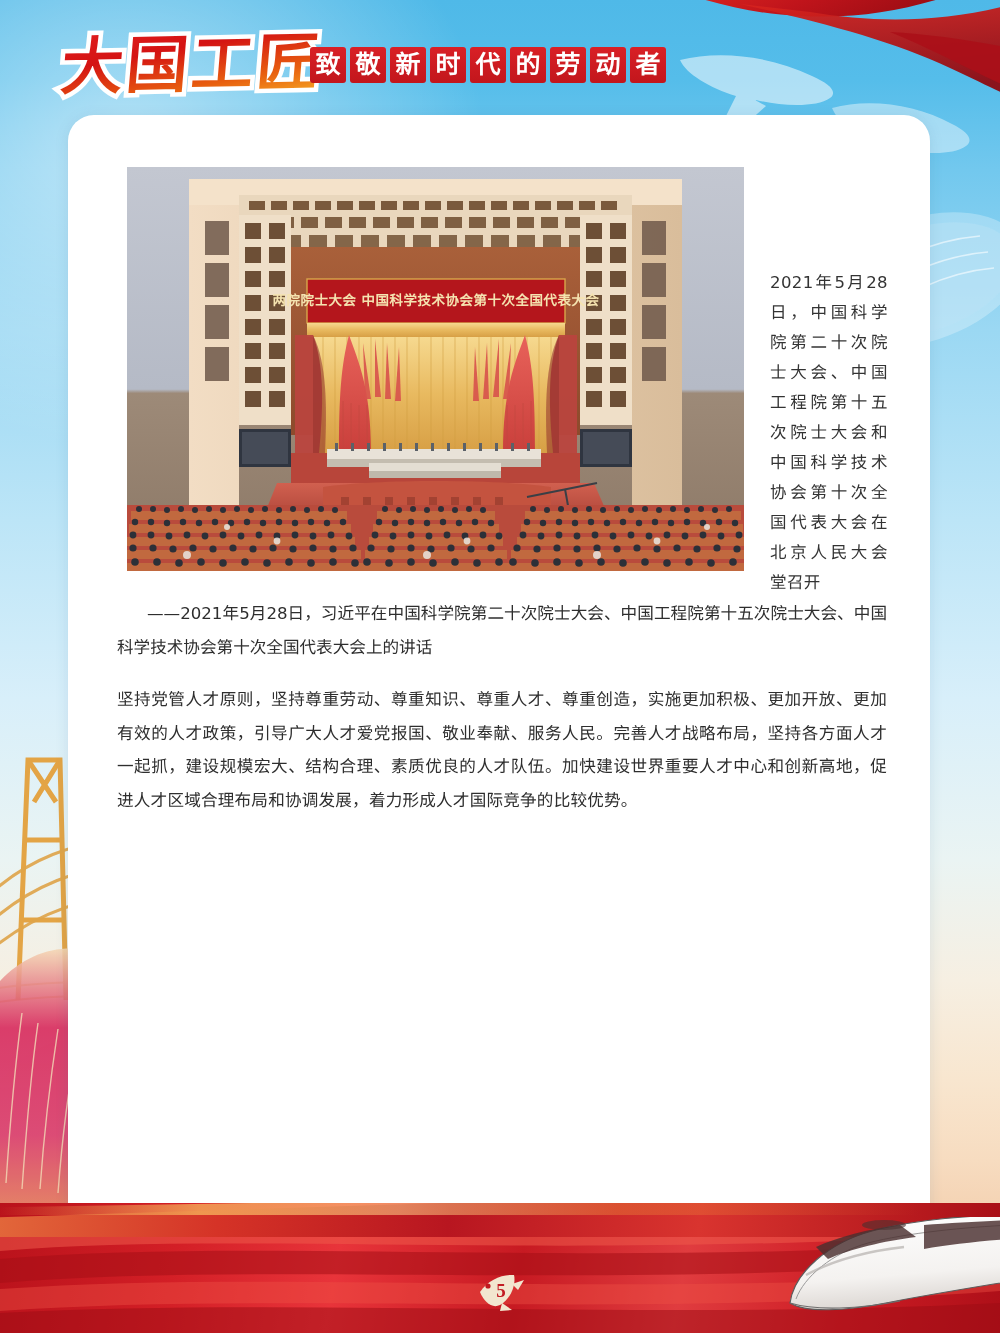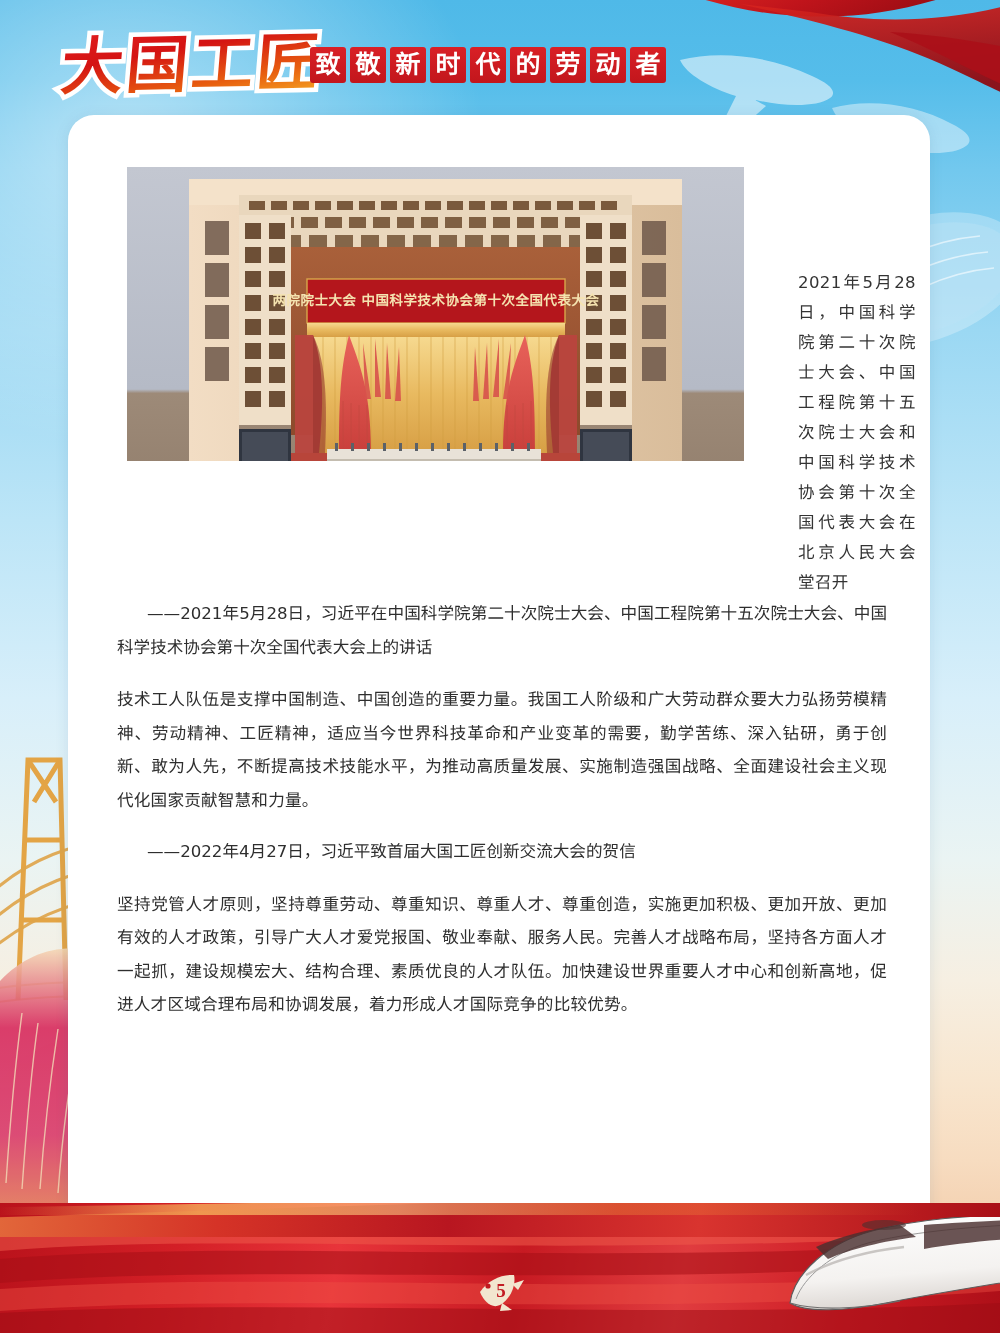--- a/index.html
+++ b/index.html
@@ -84,32 +84,31 @@
   .tag-char{
     width:36px;height:36px;line-height:36px;text-align:center;
     background:linear-gradient(180deg,#d92026 0%,#c2161c 100%);
     color:#ffffff;font-size:25px;font-weight:bold;
     font-family:"Liberation Serif","DejaVu Serif",serif;
     border-radius:3px;
   }
 
   
   .photo{
-    position:absolute;left:127px;top:167px;width:617px;height:294px;
+    position:absolute;left:127px;top:167px;width:617px;height:404px;
     background:#0f766e;overflow:hidden;
   }
   .photo svg{display:block;}
 
   
   .caption{
     position:absolute;left:770px;top:268px;width:118px;
     font-size:16.5px;line-height:30px;color:#333333;
     text-align:justify;letter-spacing:.4px;
     font-family:"DejaVu Sans","Liberation Sans",sans-serif;
-    margin-left:28px;
   }
 
   
   .body{position:absolute;left:117px;top:597px;width:770px;}
   .para{
     font-size:16.6px;line-height:33.5px;color:#2e2e2e;
     text-align:justify;text-justify:inter-character;
     margin:0 0 18px 0;letter-spacing:.2px;
     font-family:"DejaVu Sans","Liberation Sans",sans-serif;
   }
@@ -731,24 +730,20 @@
 
   <div class="caption">2021年5月28日，中国科学院第二十次院士大会、中国工程院第十五次院士大会和中国科学技术协会第十次全国代表大会在北京人民大会堂召开</div>
 
   <div class="body">
 
 
     <div class="block">
       <p class="src">——2021年5月28日，习近平在中国科学院第二十次院士大会、中国工程院第十五次院士大会、中国科学技术协会第十次全国代表大会上的讲话</p>
     </div>
 
-    <div class="block">
-      <p class="para">技术工人队伍是支撑中国制造、中国创造的重要力量。我国工人阶级和广大劳动群众要大力弘扬劳模精神、劳动精神、工匠精神，适应当今世界科技革命和产业变革的需要，勤学苦练、深入钻研，勇于创新、敢为人先，不断提高技术技能水平，为推动高质量发展、实施制造强国战略、全面建设社会主义现代化国家贡献智慧和力量。</p>
-      <p class="src">——2022年4月27日，习近平致首届大国工匠创新交流大会的贺信</p>
-    </div>
 
     <div class="block">
       <p class="para">坚持党管人才原则，坚持尊重劳动、尊重知识、尊重人才、尊重创造，实施更加积极、更加开放、更加有效的人才政策，引导广大人才爱党报国、敬业奉献、服务人民。完善人才战略布局，坚持各方面人才一起抓，建设规模宏大、结构合理、素质优良的人才队伍。加快建设世界重要人才中心和创新高地，促进人才区域合理布局和协调发展，着力形成人才国际竞争的比较优势。</p>
 
     </div>
 
   </div>
 
   <div class="ribbon">
     <svg class="ribbon-sheen" viewBox="0 0 1000 130" preserveAspectRatio="none">

